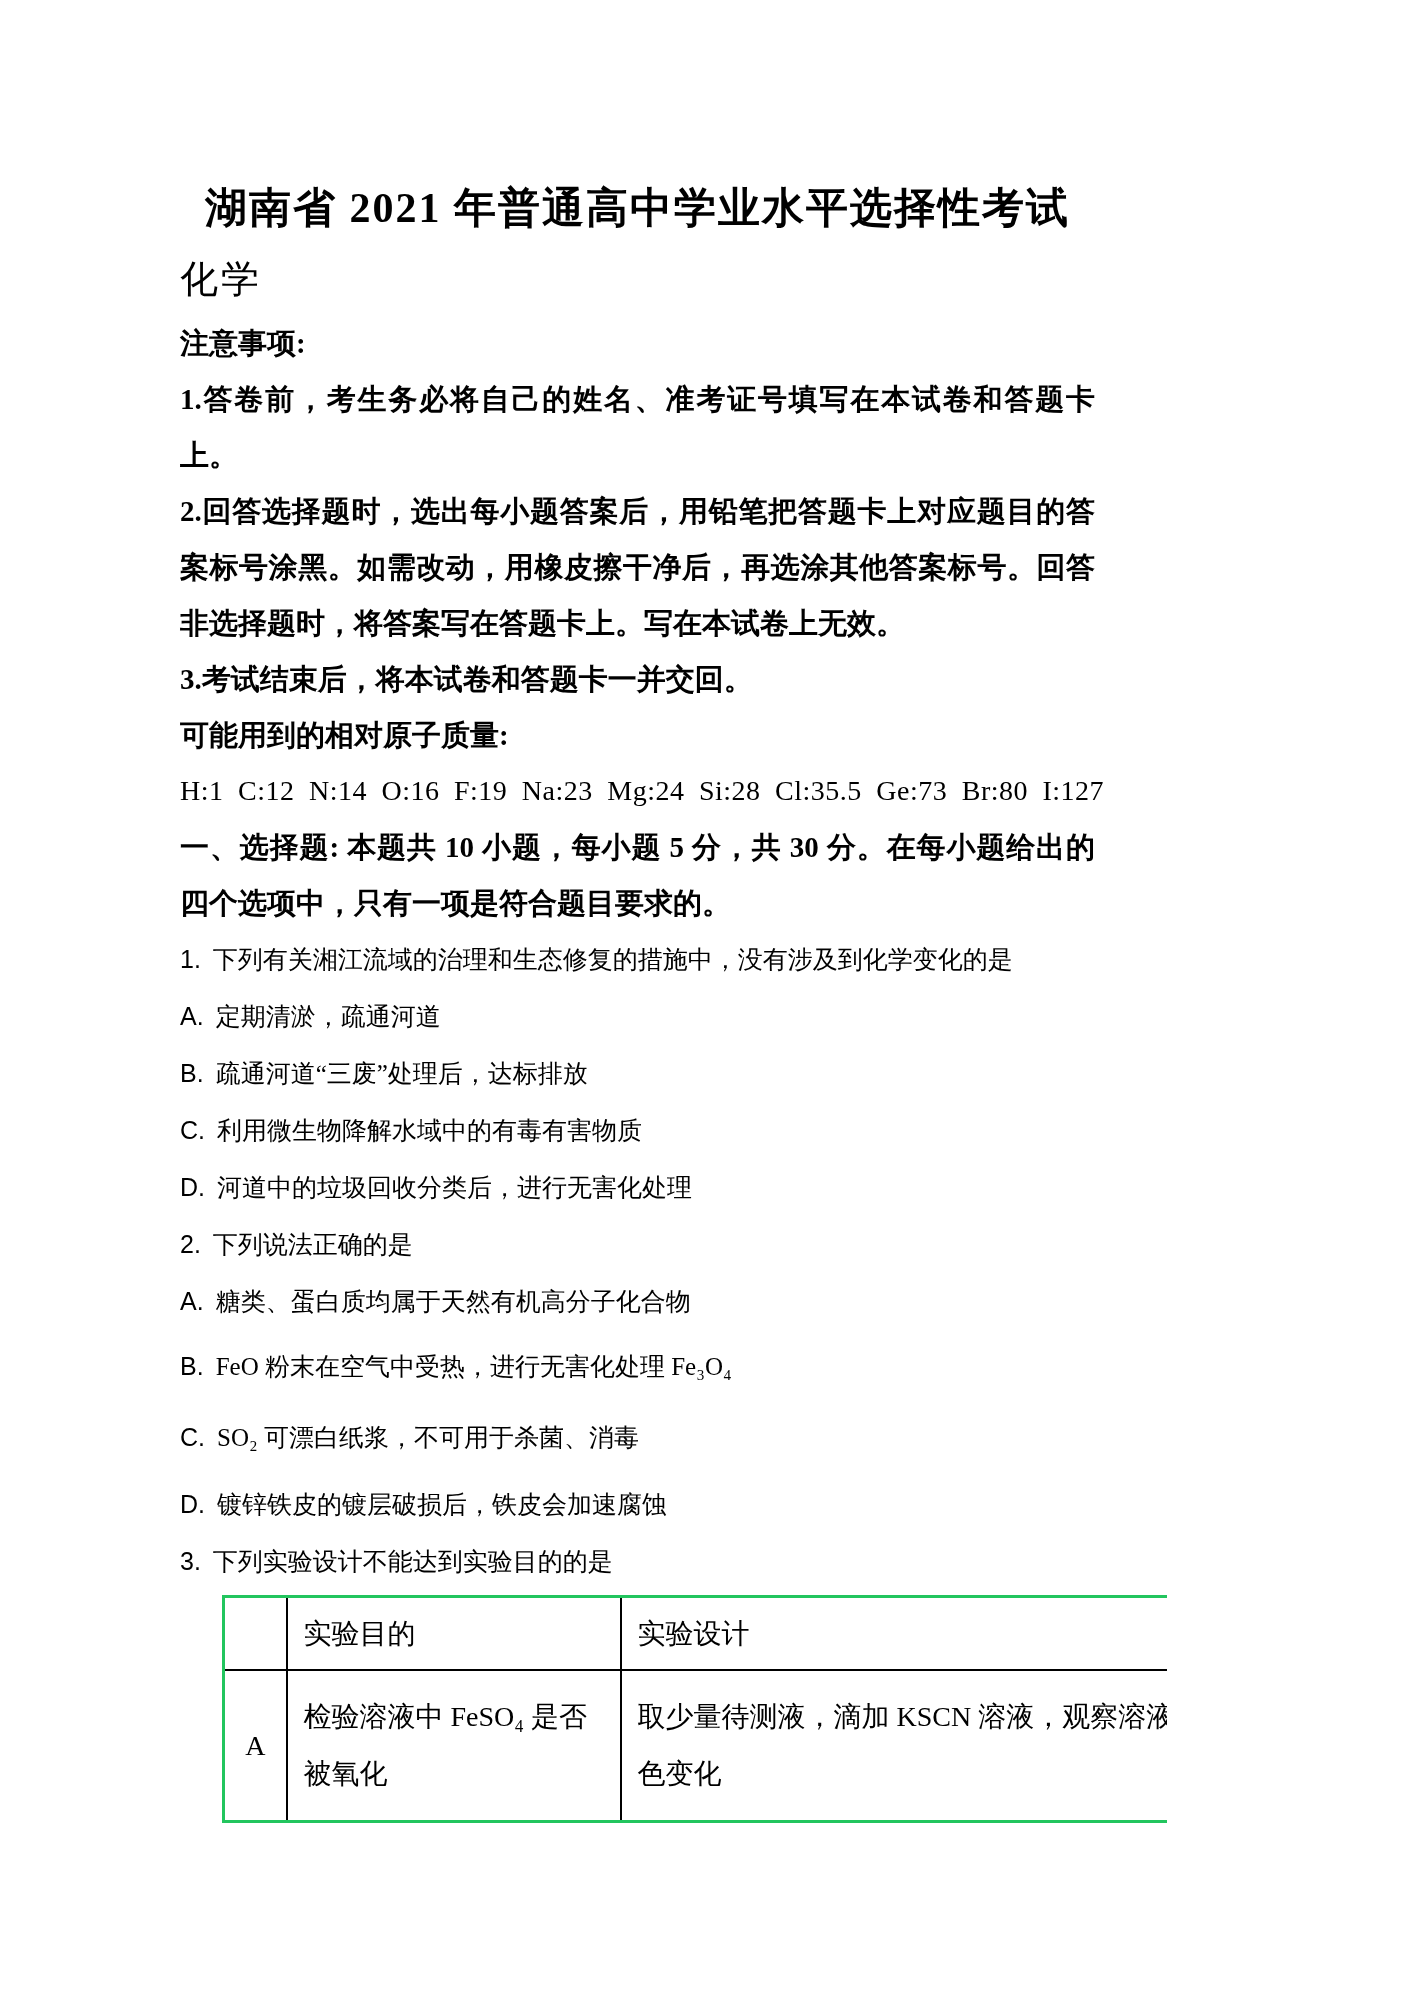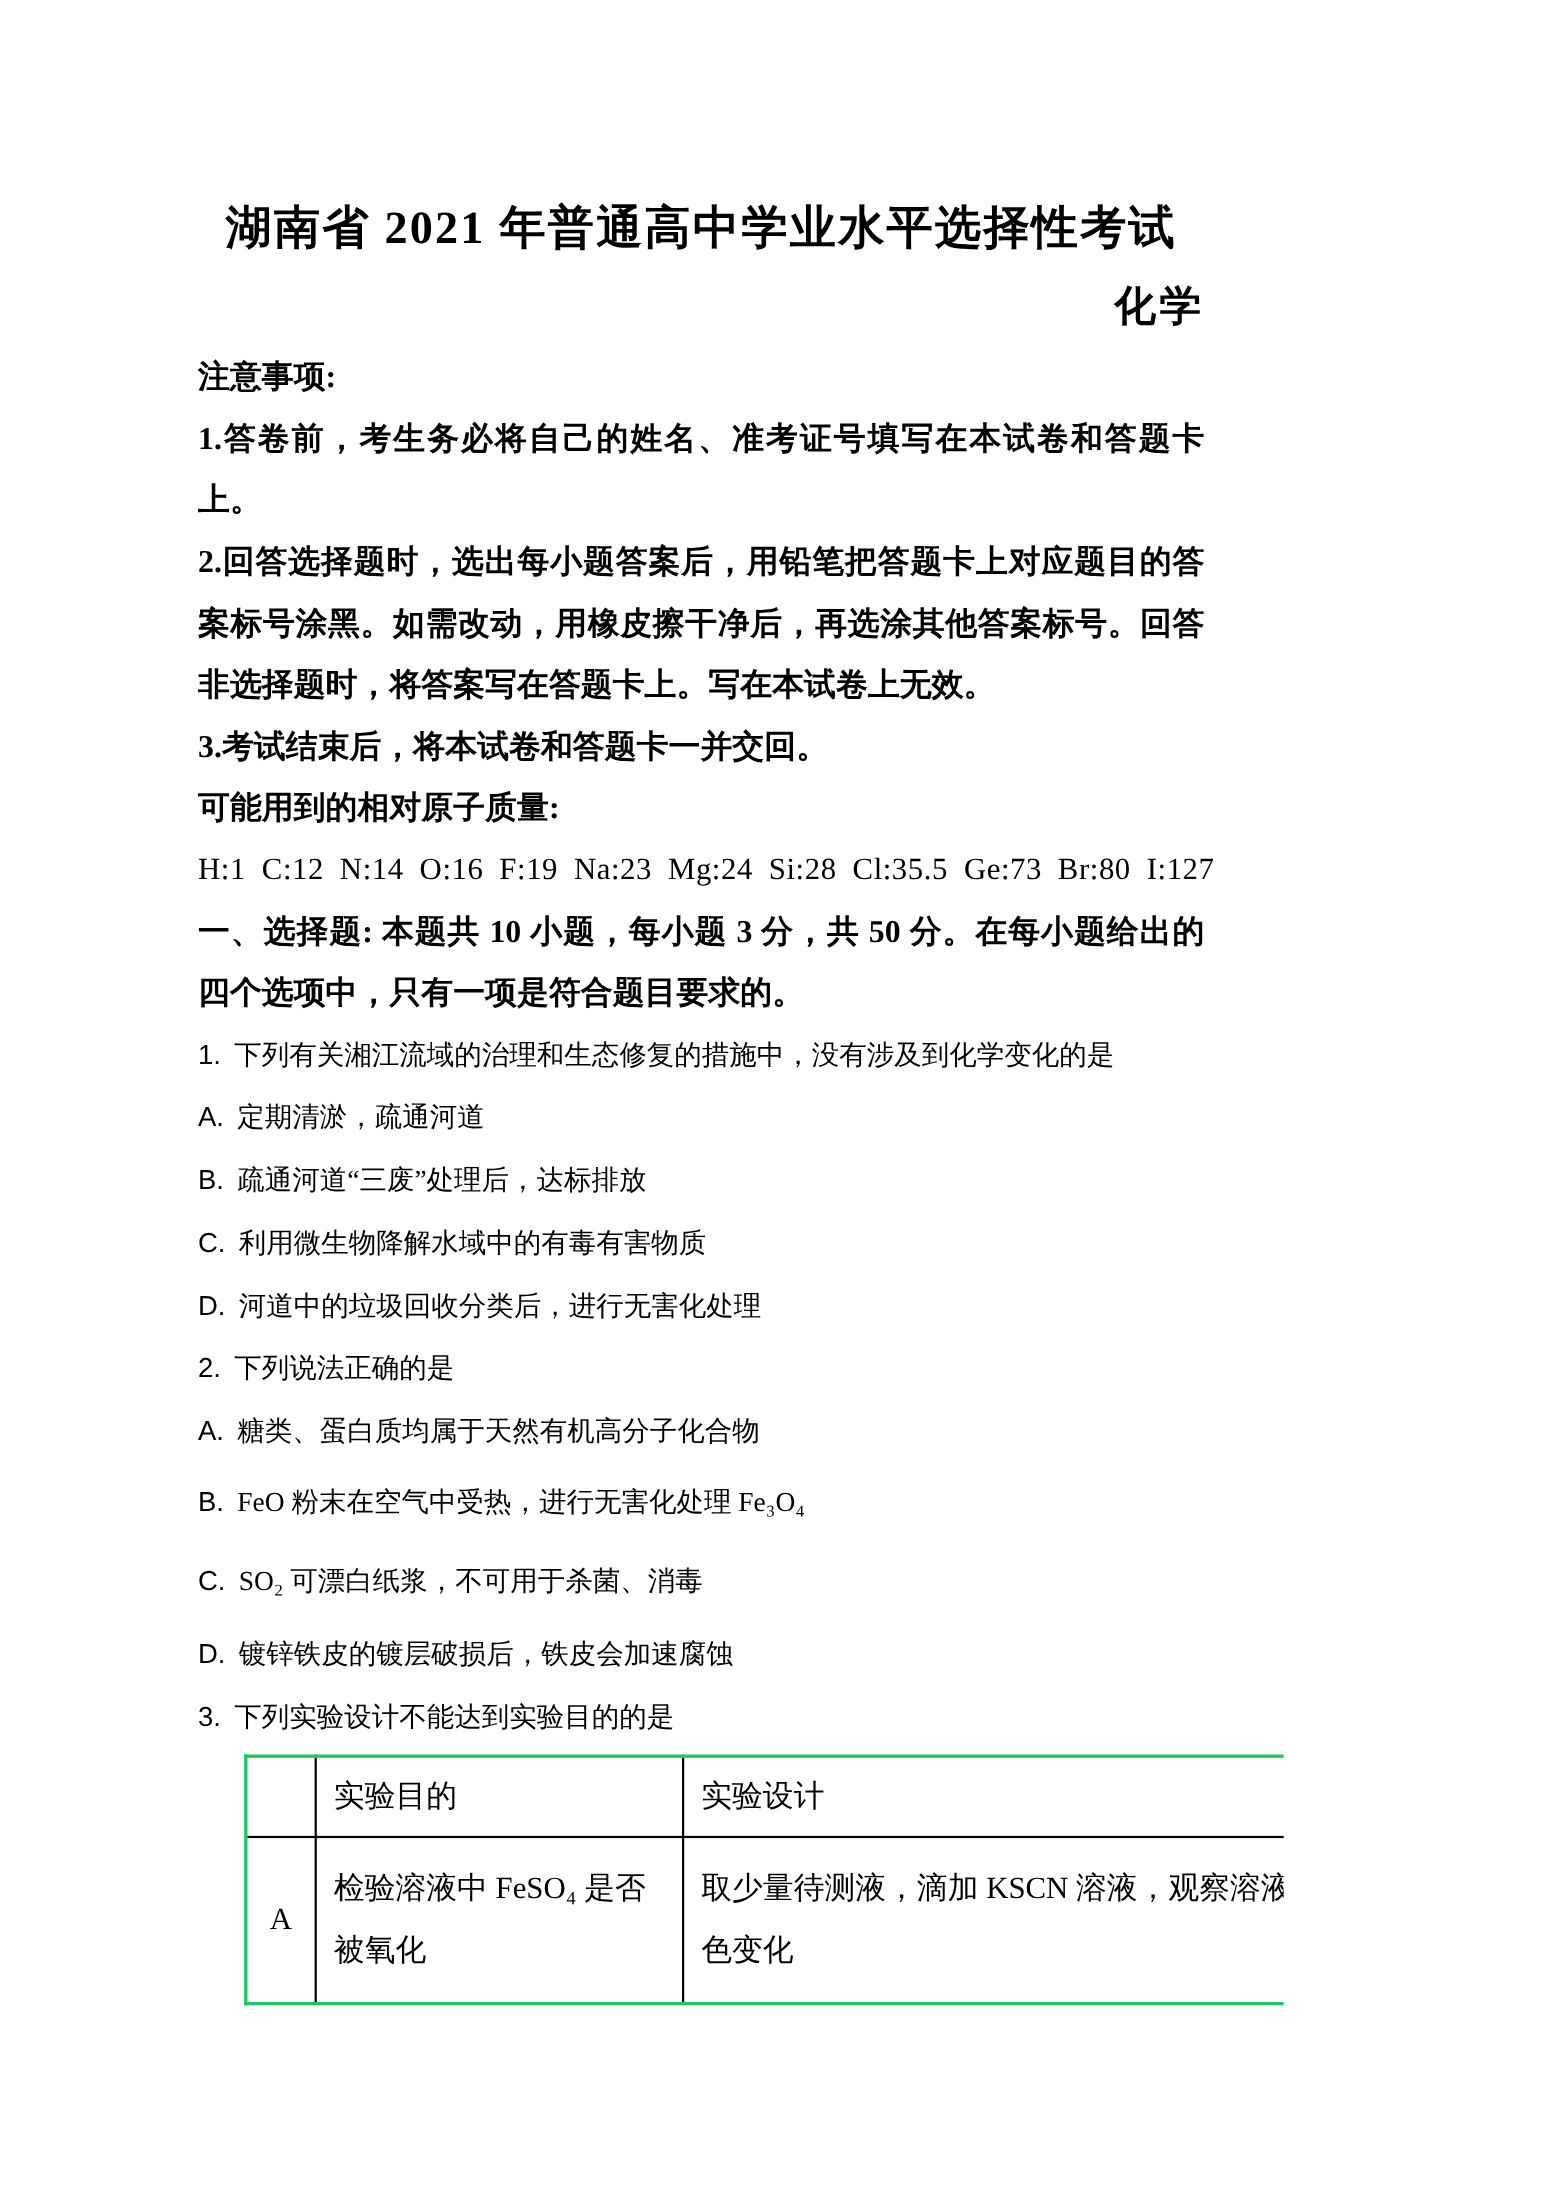--- a/index.html
+++ b/index.html
@@ -23,24 +23,24 @@
     margin: 0;
     text-align: center;
     font-size: 42px;
     line-height: 44px;
     font-weight: 700;
     letter-spacing: 2px;
     white-space: nowrap;
   }
   .doc-subtitle {
     margin: 27px 0 0 0;
-    text-align: right;
+    text-align: left;
     font-size: 38px;
     line-height: 44px;
-    font-weight: 700;
+    font-weight: 400;
     letter-spacing: 3px;
   }
   .notice {
     margin-top: 14px;
   }
   .notice p {
     margin: 0;
     font-size: 29px;
     line-height: 56px;
     font-weight: 700;
@@ -106,21 +106,21 @@
 
   <div class="notice">
     <p>注意事项:</p>
     <p>1.答卷前，考生务必将自己的姓名、准考证号填写在本试卷和答题卡上。</p>
     <p>2.回答选择题时，选出每小题答案后，用铅笔把答题卡上对应题目的答案标号涂黑。如需改动，用橡皮擦干净后，再选涂其他答案标号。回答非选择题时，将答案写在答题卡上。写在本试卷上无效。</p>
     <p>3.考试结束后，将本试卷和答题卡一并交回。</p>
     <p>可能用到的相对原子质量:</p>
     <p class="atomic-values">H:1 C:12 N:14 O:16 F:19 Na:23 Mg:24 Si:28 Cl:35.5 Ge:73 Br:80 I:127</p>
   </div>
 
-  <p class="section-heading">一、选择题: 本题共 10 小题，每小题 3 分，共 50 分。在每小题给出的四个选项中，只有一项是符合题目要求的。</p>
+  <p class="section-heading">一、选择题: 本题共 10 小题，每小题 5 分，共 30 分。在每小题给出的四个选项中，只有一项是符合题目要求的。</p>
 
   <div class="question">
     <p>
       <span class="qnum">1.</span><span>下列有关湘江流域的治理和生态修复的措施中，没有涉及到化学变化的是</span>
     </p>
     <p class="option">
       <span class="olabel">A.</span><span>定期清淤，疏通河道</span>
     </p>
     <p class="option">
       <span class="olabel">B.</span><span>疏通河道“三废”处理后，达标排放</span>

